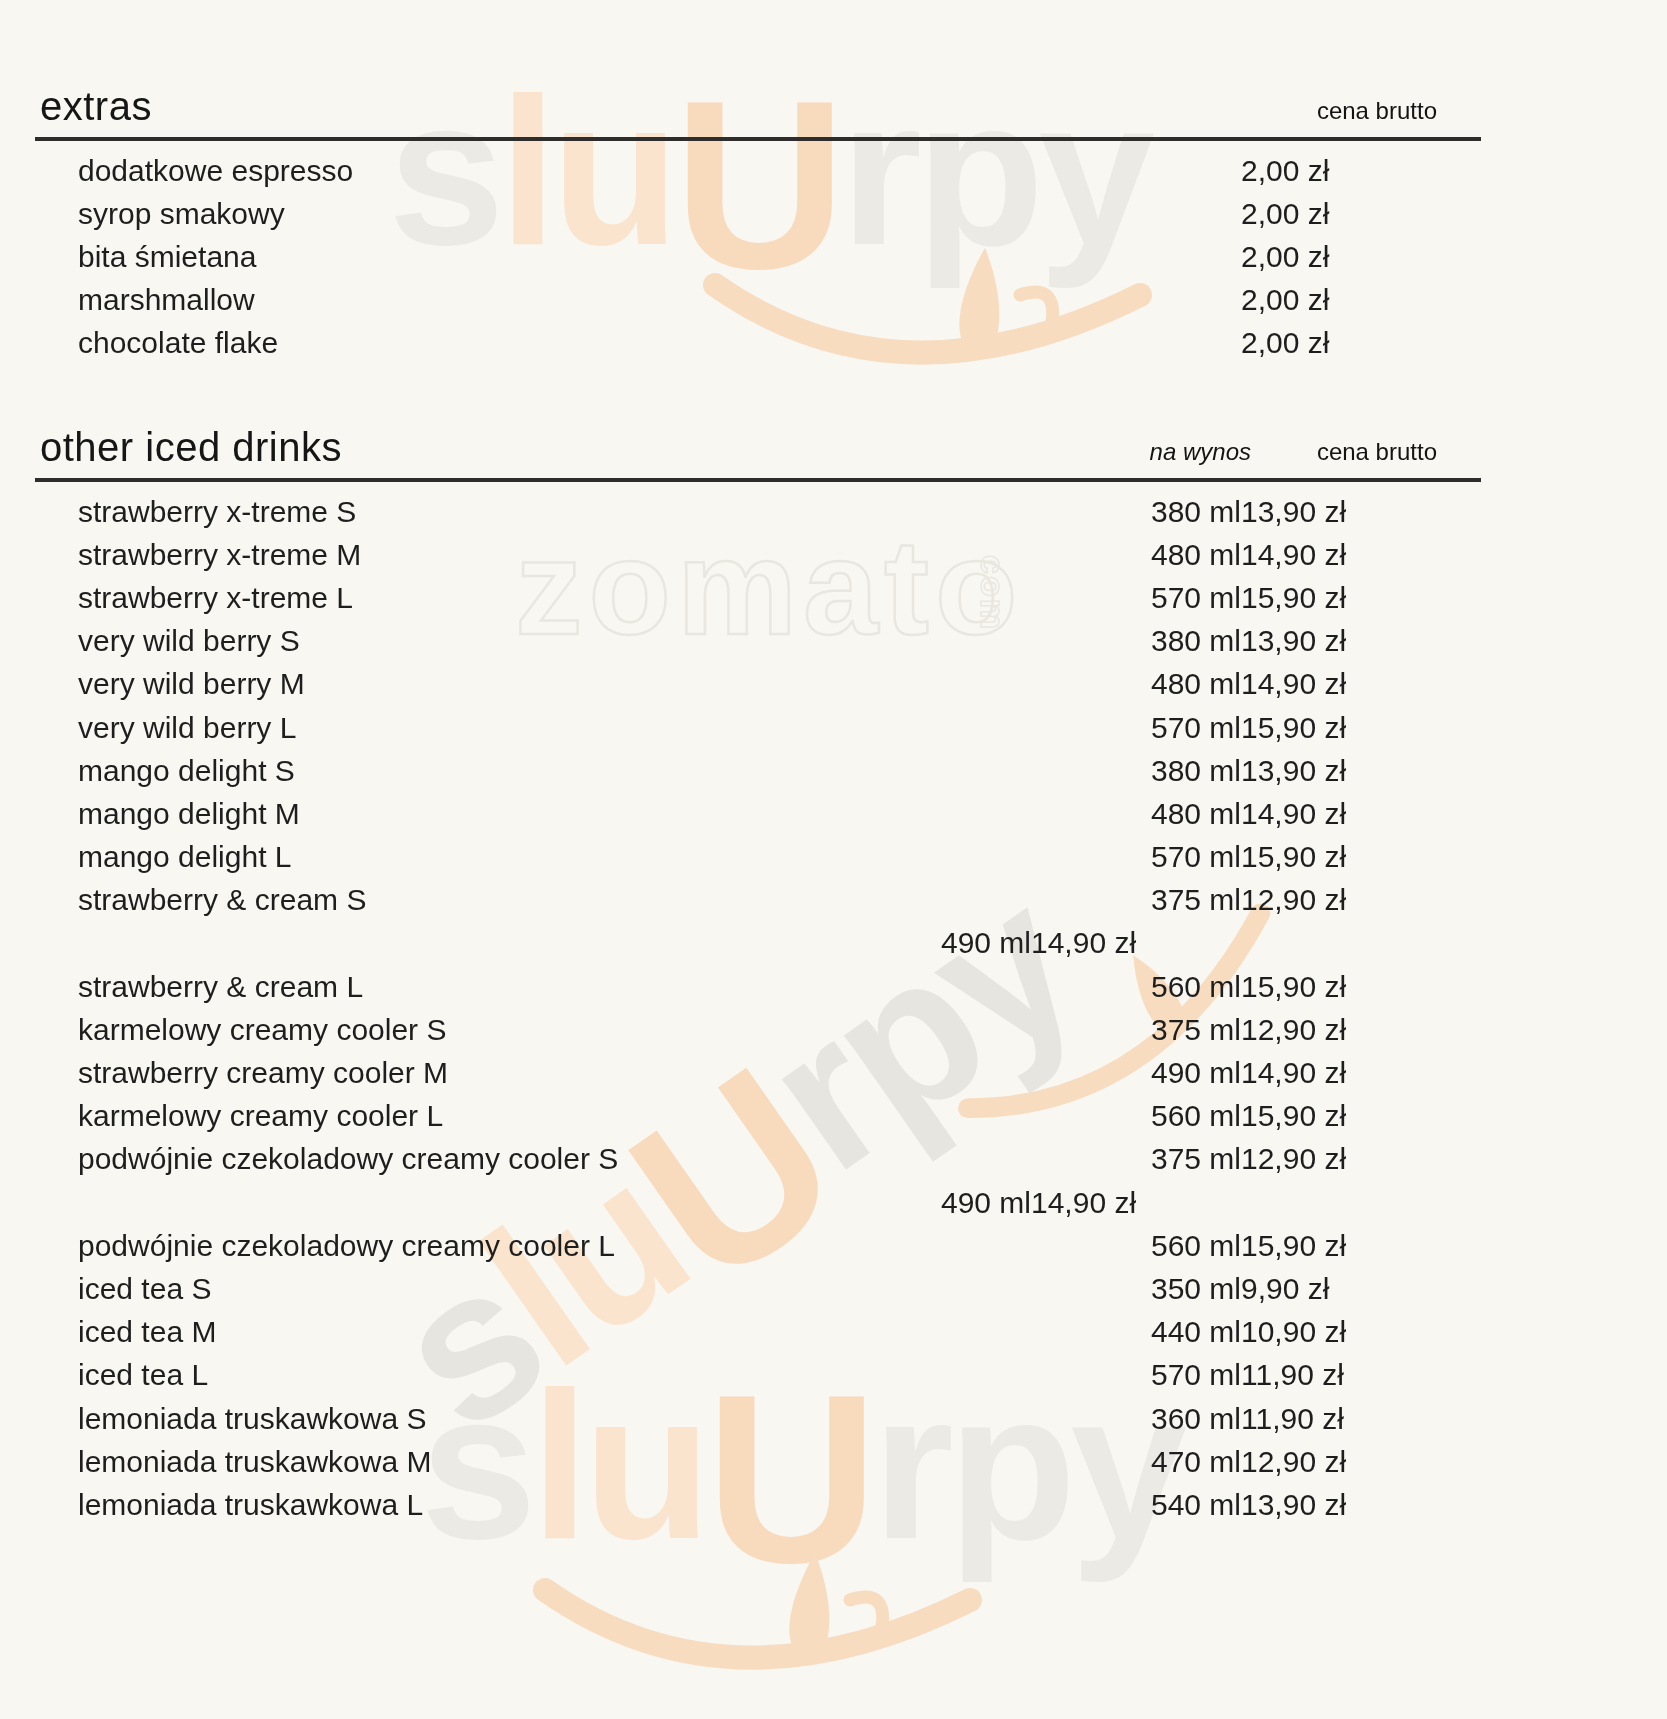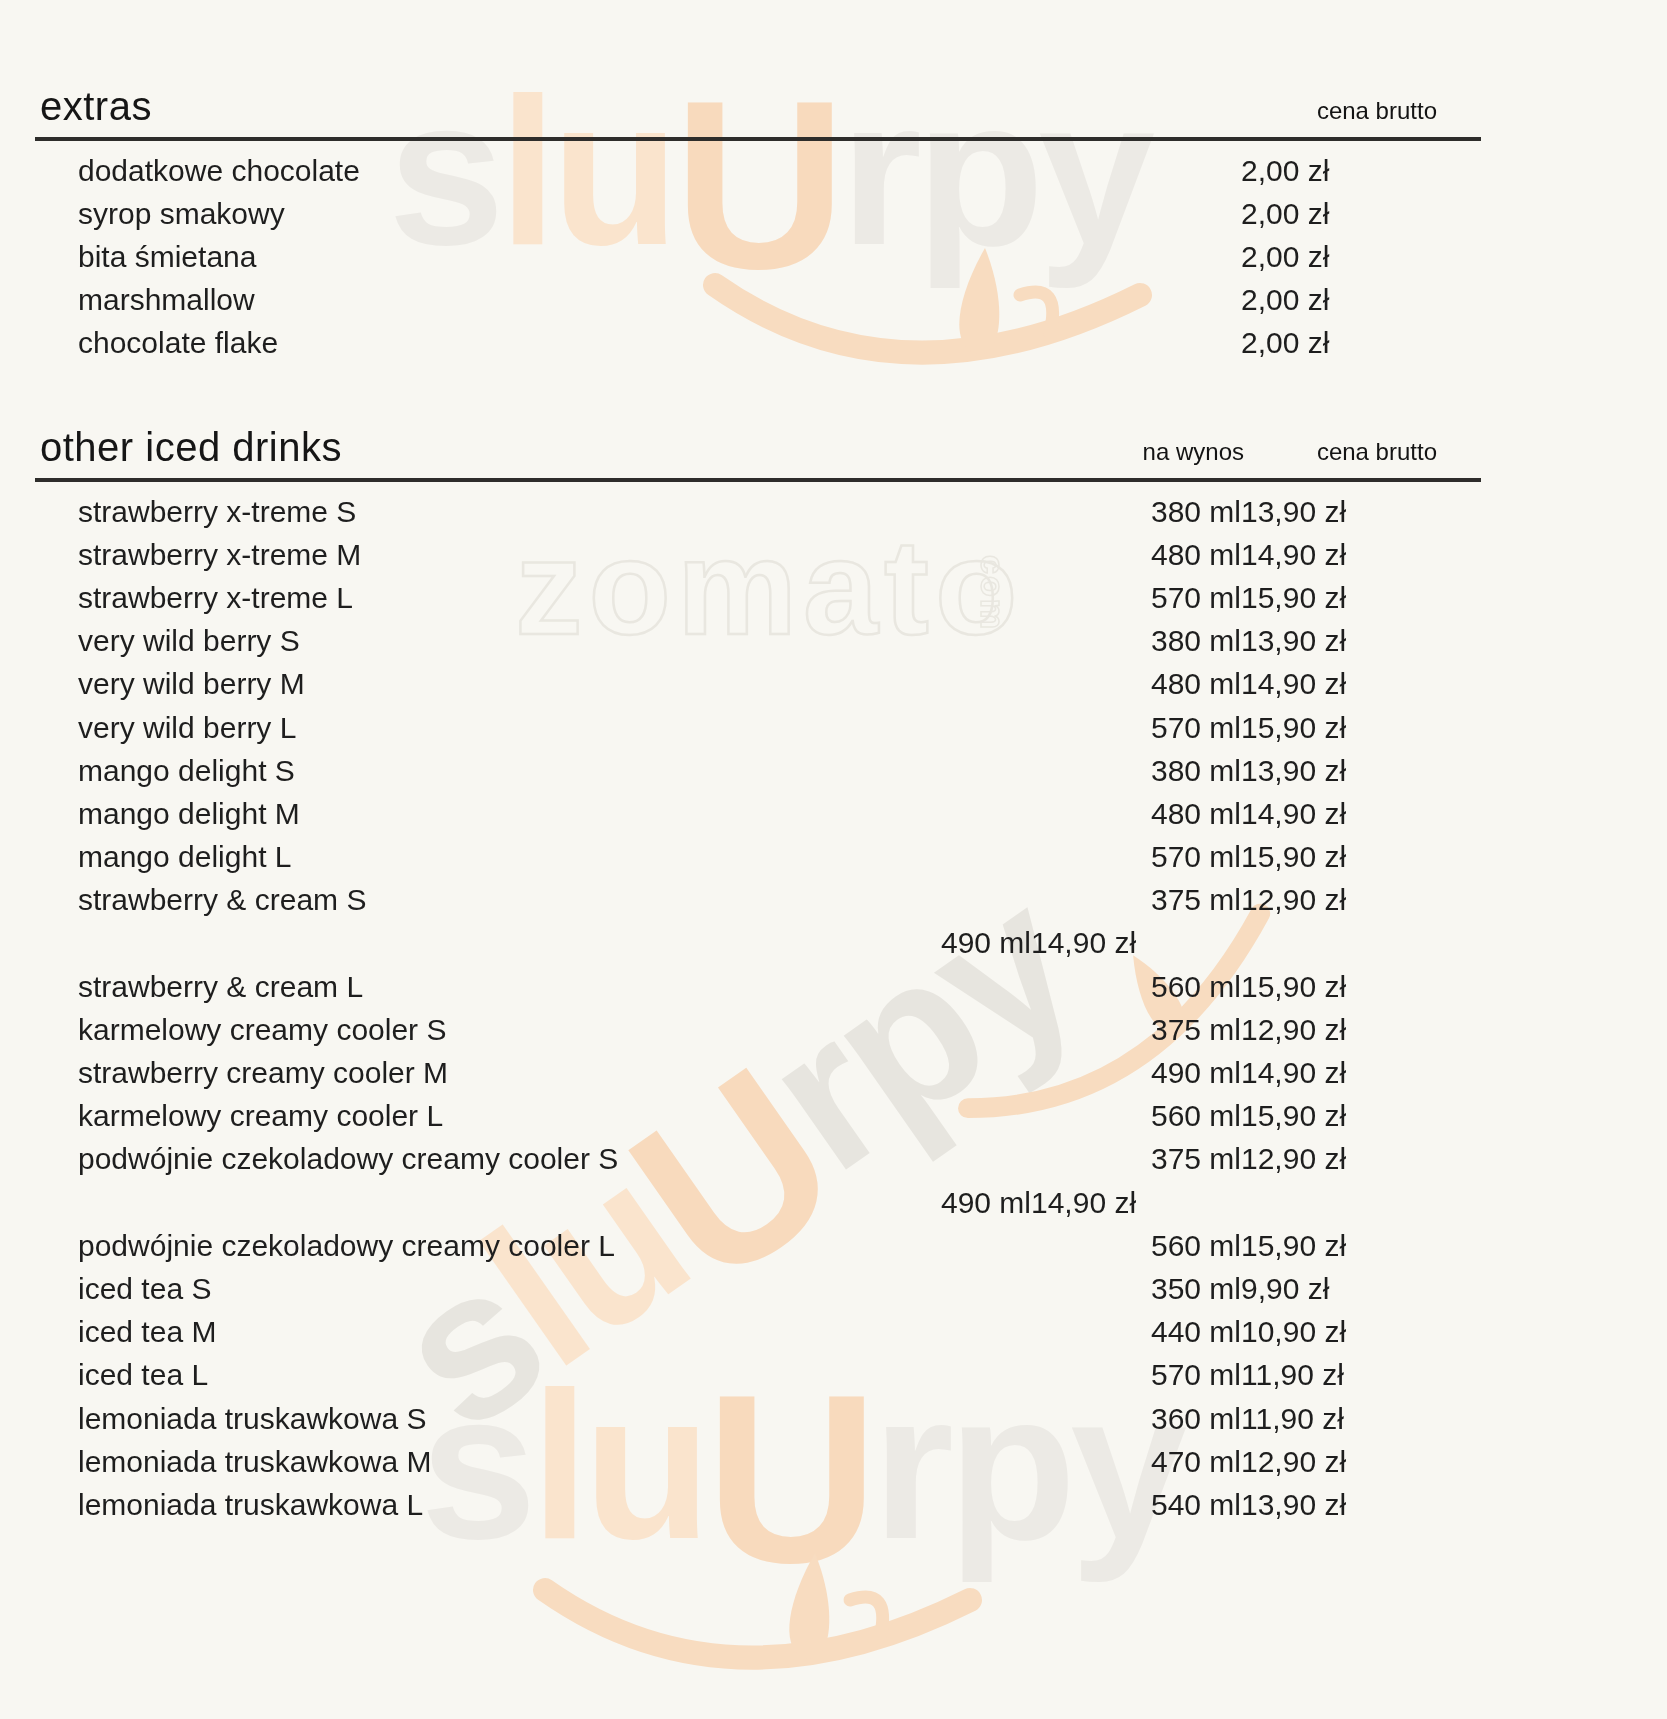--- a/index.html
+++ b/index.html
@@ -37,21 +37,21 @@
   
   .section { position:absolute; left:35px; width:1446px; z-index:2; }
   .s1 { top:53px; }
   .s2 { top:394px; }
   .sec-head { position:relative; height:84px; }
   .sec-title {
     position:absolute; left:5px; bottom:8px;
     font-size:40px; color:#161616; letter-spacing:0.5px;
   }
   .col-head { position:absolute; bottom:12px; font-size:24px; color:#141414; }
-  .head-vol { right:237px; }
+  .head-vol { right:230px;font-style:italic; }
   .head-price { right:44px; }
   .rule { height:4px; background:#2e2d2b; box-shadow:0 -7px 0 -2px #d8d6d0; }
   .rows { padding-top:8px; }
   .row { display:grid; height:43.2px; align-items:center; font-size:30px; }
   .s1 .row { grid-template-columns:1fr 240px; }
   .s2 .row { grid-template-columns:1fr 210px 240px; }
   .name { padding-left:43px; color:#1e1e1e; }
   .vol { text-align:right; padding-right:0; }
   .price { text-align:left; padding-right:44px; }
 </style>
@@ -94,21 +94,21 @@
   </svg>
 
   <div class="section s1">
     <div class="sec-head">
       <div class="sec-title">extras</div>
       <div class="col-head head-price">cena brutto</div>
     </div>
     <div class="rule"></div>
     <div class="rows">
       <div class="row">
-        <span class="name">dodatkowe chocolate</span>
+        <span class="name">dodatkowe espresso</span>
         <span class="price">2,00 zł</span>
       </div>
       <div class="row">
         <span class="name">syrop smakowy</span>
         <span class="price">2,00 zł</span>
       </div>
       <div class="row">
         <span class="name">bita śmietana</span>
         <span class="price">2,00 zł</span>
       </div>

